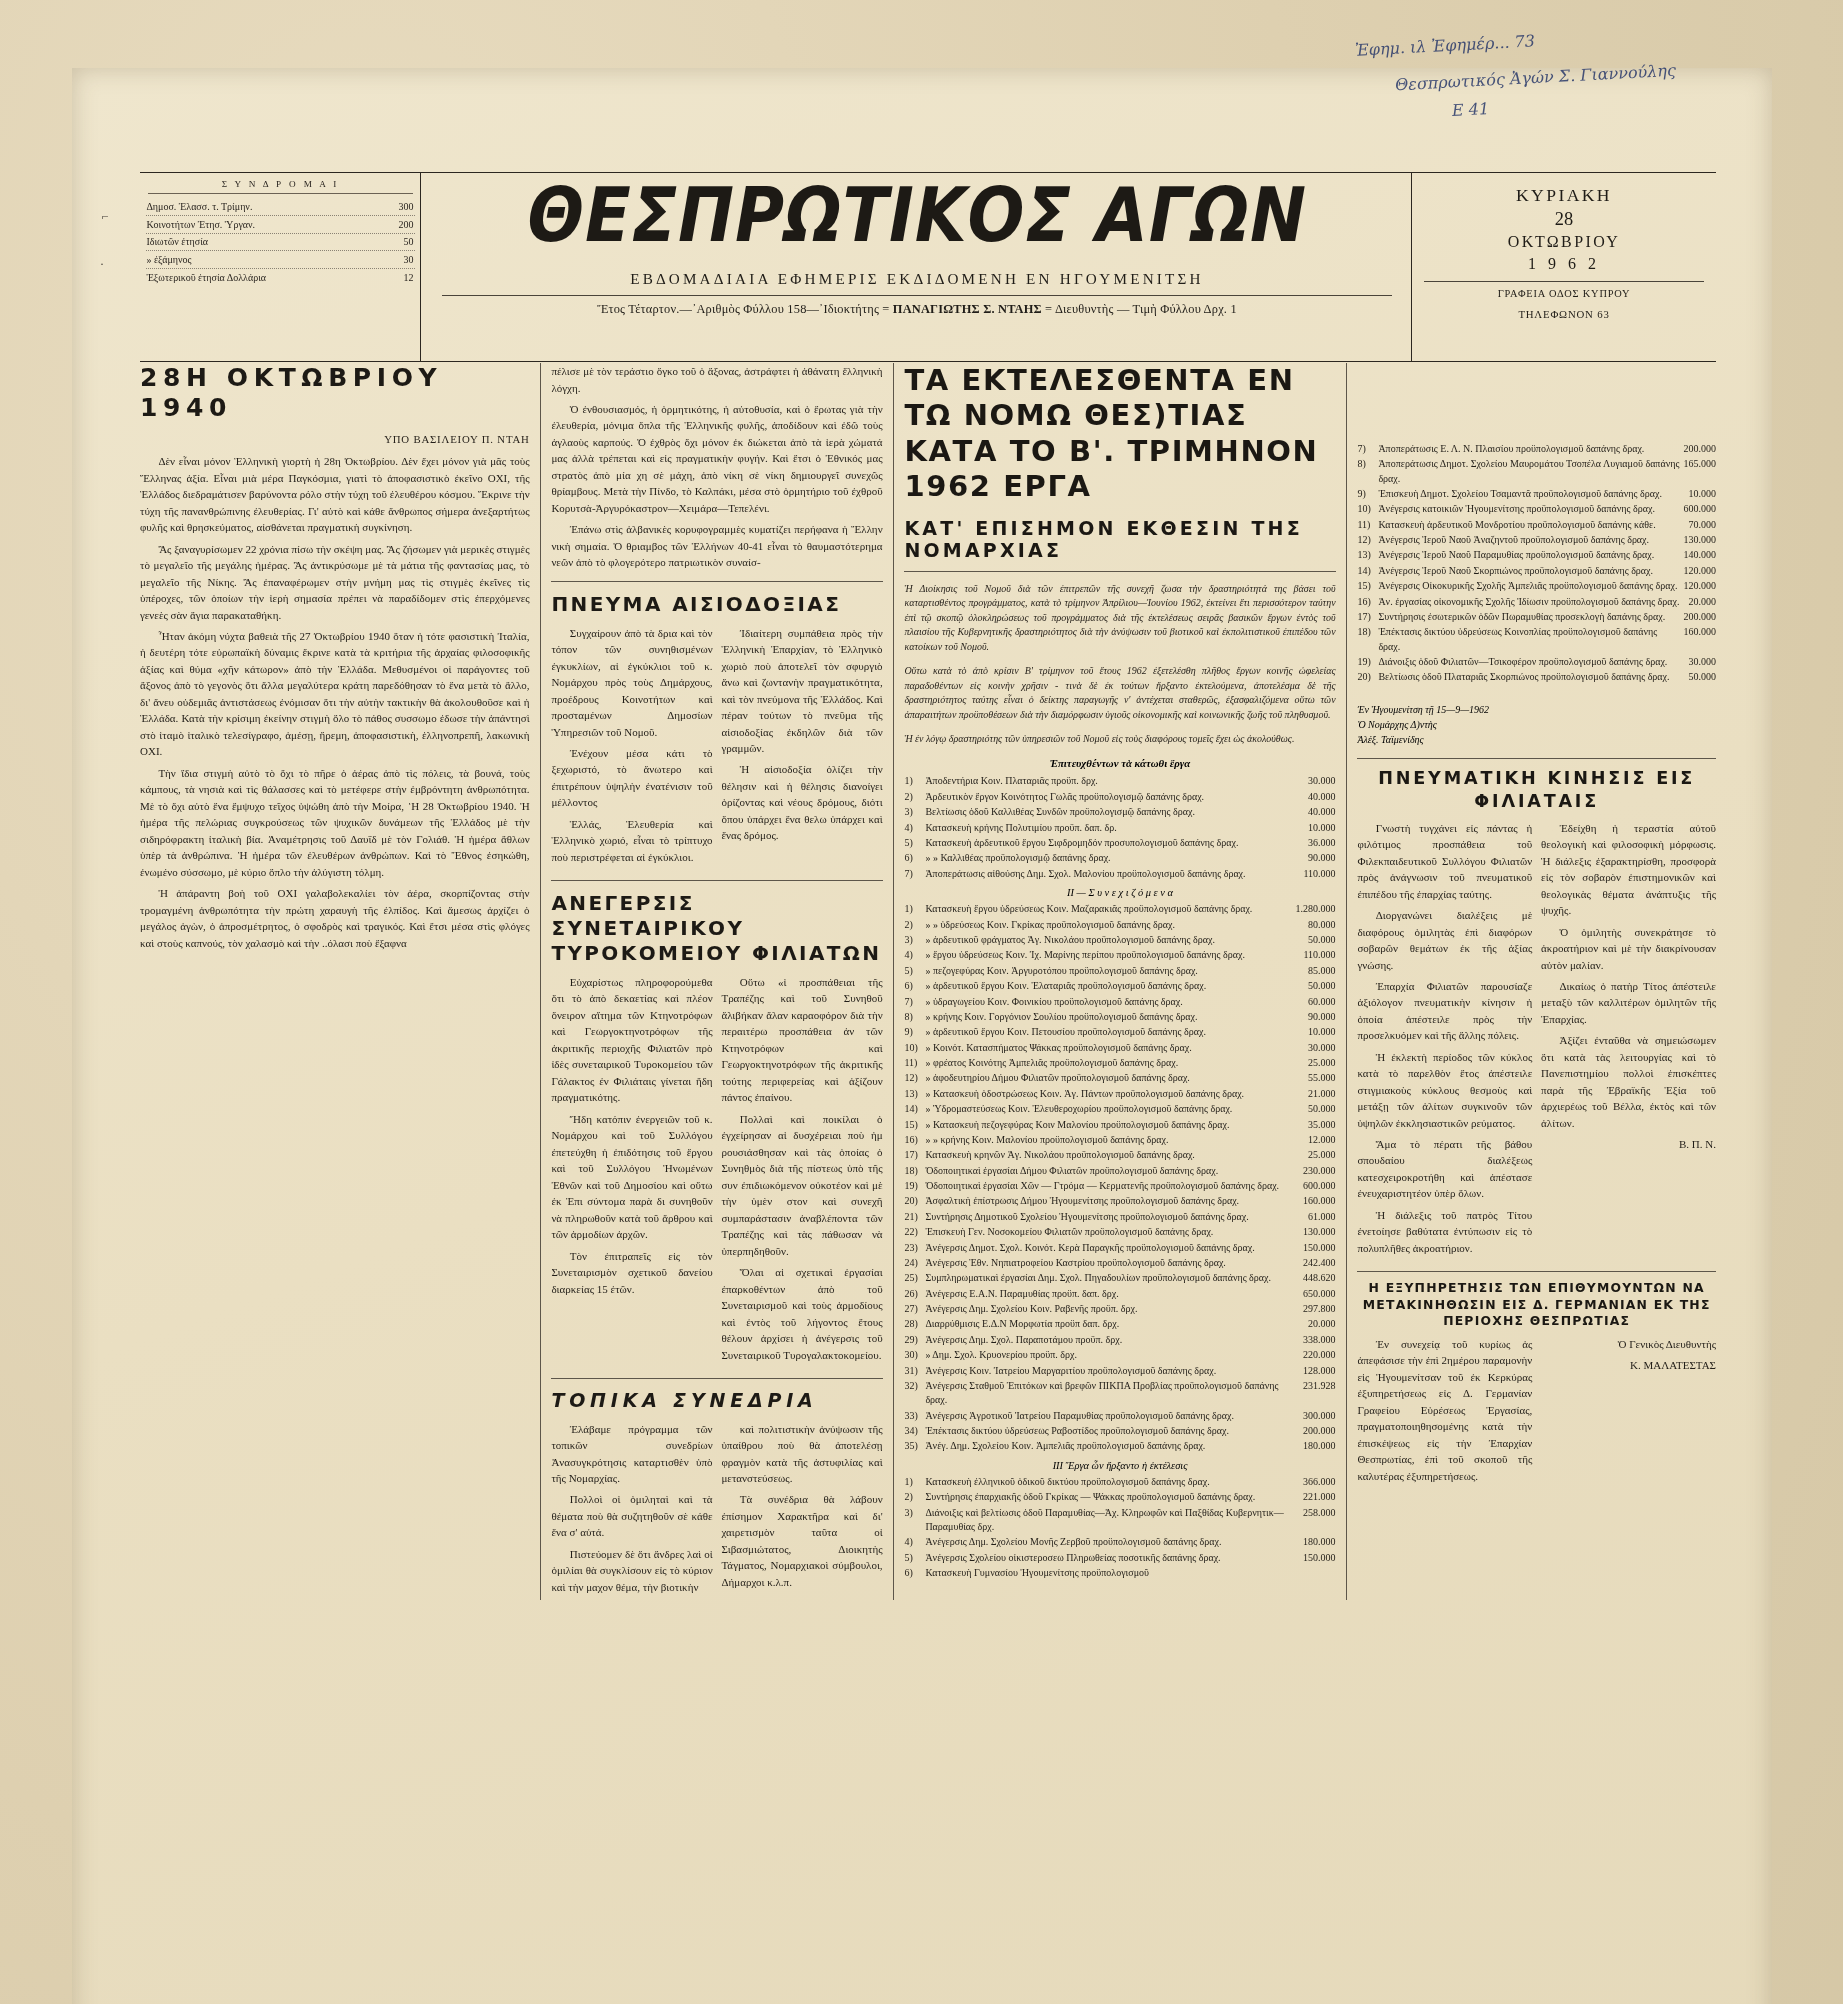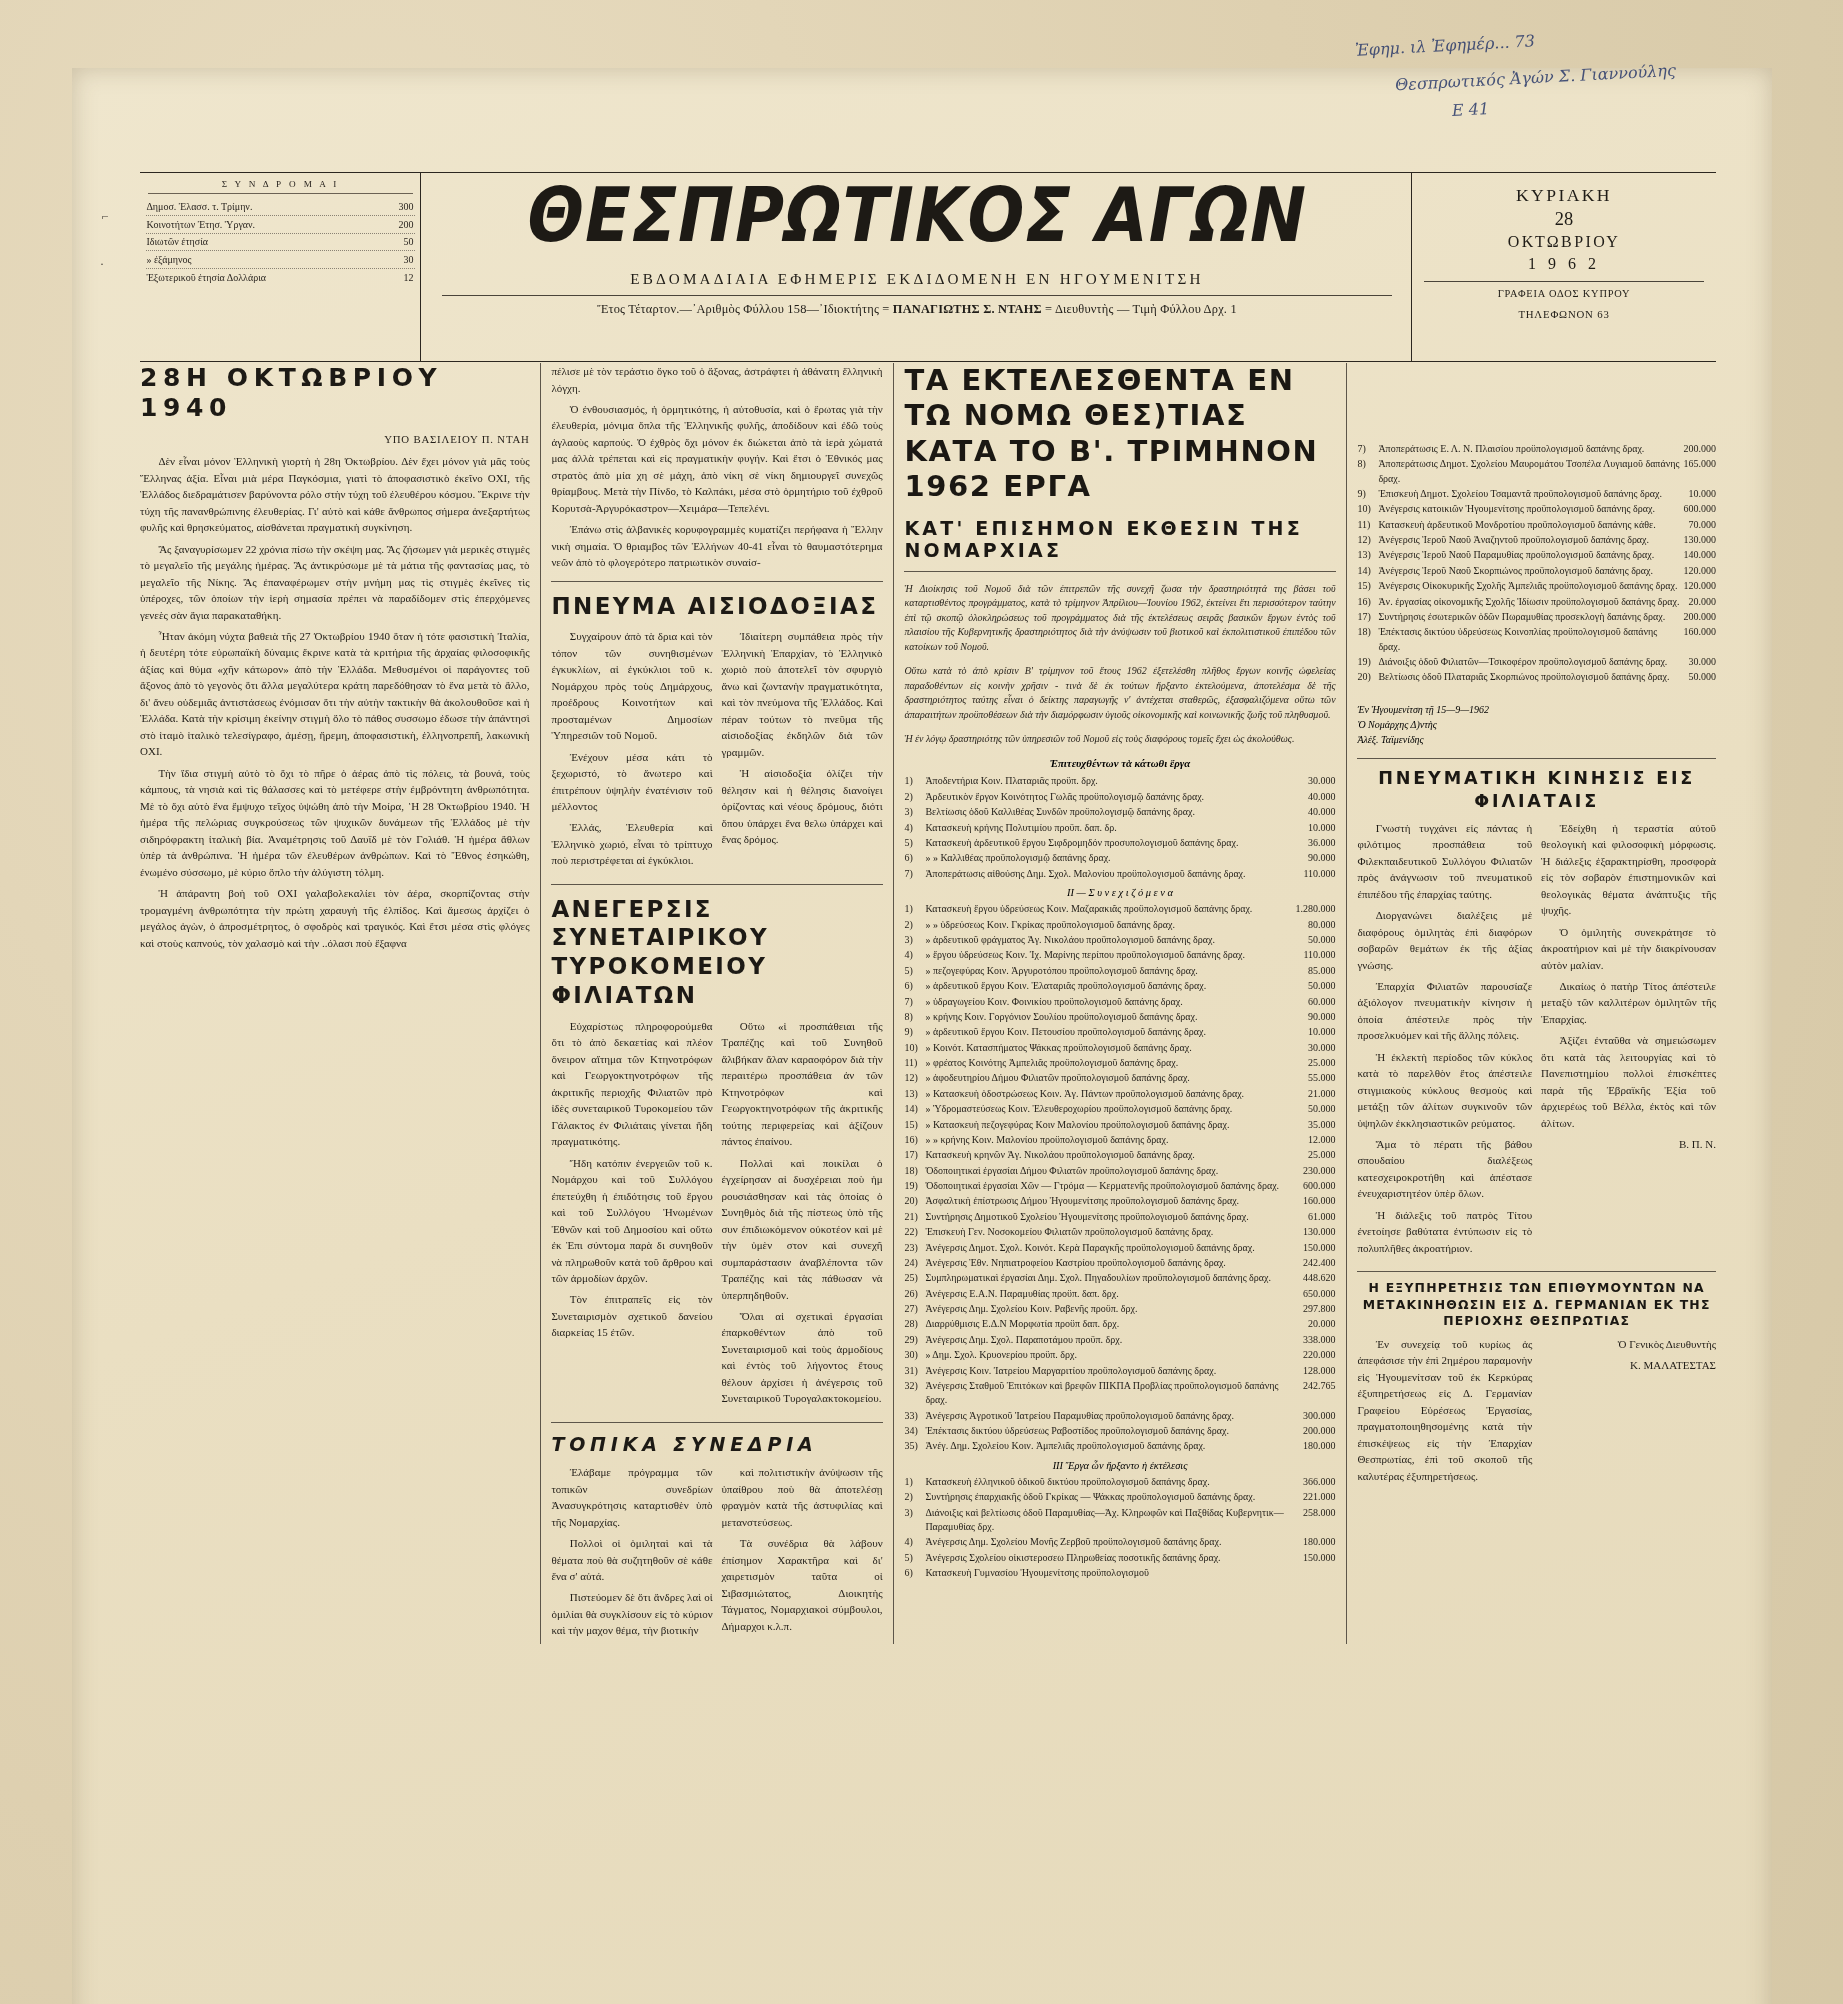--- a/index.html
+++ b/index.html
@@ -86,21 +86,21 @@
     font-family:"DejaVu Sans", sans-serif; font-weight:bold;
     font-size:25px; letter-spacing:5.6px; color:#1d1a15; line-height:1.2;
   }
   .byline { text-align:right; font-size:10.8px; letter-spacing:0.8px; margin:10.4px 0 8px 0; color:#241f19; }
   p.t { font-size:11px; line-height:1.5; text-align:justify; margin:0 0 4.8px 0; color:#221e18; text-indent:18.4px; }
   p.t.ni { text-indent:0; }
   .rule { border-bottom:0.8px solid #5d564a; margin:10.4px 0 9.6px 0; }
 
   .sect-head {
     font-family:"DejaVu Sans", sans-serif; font-weight:bold;
-    font-size:23px; letter-spacing:2.4px; color:#1d1a15; line-height:1.25;
+    font-size:20px; letter-spacing:2.4px; color:#1d1a15; line-height:1.25;
     margin:3.2px 0 8px 0;
   }
   .sect-head.sm { font-size:19px; letter-spacing:2px; }
   .two-sub { display:flex; gap:8.8px; }
   .two-sub > div { flex:1; }
 
   
   .mainhead {
     font-family:"DejaVu Sans", sans-serif; font-weight:bold; color:#1b1813;
     font-size:29px; letter-spacing:1.6px; line-height:1.22;
@@ -448,21 +448,21 @@
               <span class="amt">220.000</span>
             </div>
           <div>
               <span class="n">31)</span>
               <span class="tx">Ἀνέγερσις Κοιν. Ἰατρείου Μαργαριτίου προϋπολογισμοῦ δαπάνης δραχ.</span>
               <span class="amt">128.000</span>
             </div>
           <div>
               <span class="n">32)</span>
               <span class="tx">Ἀνέγερσις Σταθμοῦ Ἐπιτόκων καὶ βρεφῶν ΠΙΚΠΑ Προβλίας προϋπολογισμοῦ δαπάνης δραχ.</span>
-              <span class="amt">242.765</span>
+              <span class="amt">231.928</span>
             </div>
           <div>
               <span class="n">33)</span>
               <span class="tx">Ἀνέγερσις Ἀγροτικοῦ Ἰατρείου Παραμυθίας προϋπολογισμοῦ δαπάνης δραχ.</span>
               <span class="amt">300.000</span>
             </div>
           <div>
               <span class="n">34)</span>
               <span class="tx">Ἐπέκτασις δικτύου ὑδρεύσεως Ραβοστίδος προϋπολογισμοῦ δαπάνης δραχ.</span>
               <span class="amt">200.000</span>

